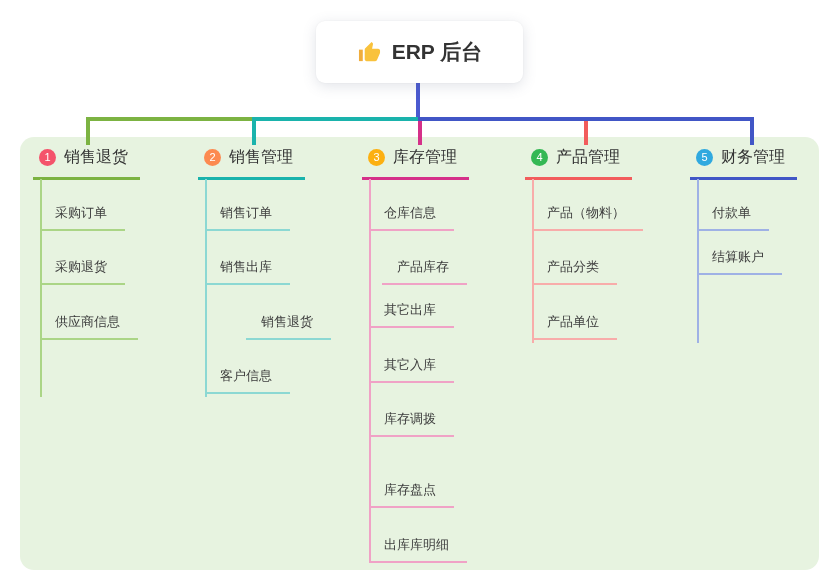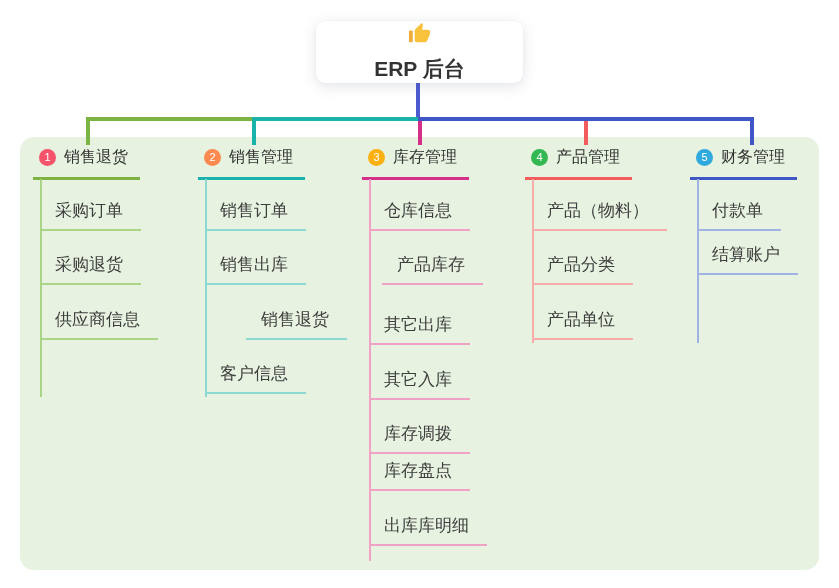--- a/index.html
+++ b/index.html
@@ -1,20 +1,20 @@
 <!DOCTYPE html>
 <html><head>
 <meta charset="utf-8">
 <style>
   html,body{margin:0;padding:0;}
   body{
     width:839px;height:588px;position:relative;overflow:hidden;background:#ffffff;
     font-family:"Liberation Sans","DejaVu Sans",sans-serif;color:#333;
   }
-  .abs{position:absolute;flex-direction:column;}
+  .abs{position:absolute;}
   
   #panel{left:20px;top:137px;width:799px;height:433px;background:#e7f3e0;border-radius:14px;}
   
   #root-card{
     left:316px;top:21px;width:207px;height:62px;background:#fff;border-radius:9px;
     box-shadow:0 3px 14px rgba(90,100,130,.18),0 0 2px rgba(0,0,0,.05);
     display:flex;align-items:center;justify-content:center;gap:10px;
     font-size:21px;font-weight:600;color:#333;z-index:3;
   }
   #root-card svg{display:block;}
@@ -29,21 +29,21 @@
   }
   .badge{
     width:17px;height:17px;border-radius:50%;color:#fff;font-size:11px;line-height:17px;
     text-align:center;flex:none;font-weight:400;
   }
   .children{position:absolute;left:0;top:30px;}
   .vline{position:absolute;left:7px;top:3px;width:2px;}
   .child-row{height:54.5px;display:flex;align-items:flex-end;}
   .child-cell{
     margin-left:7px;border-bottom:2px solid;padding:0 18px 7px 15px;
-    font-size:17px;color:#3d3d3d;width:max-content;white-space:nowrap;cursor:default;
+    font-size:13px;color:#3d3d3d;width:max-content;white-space:nowrap;cursor:default;
   }
 </style>
 </head>
 <body>
 
 <div id="panel" class="abs" style="background: rgb(231, 243, 224);"></div>
 
 <div id="lines">
     <div class="line" style="left: 416px; top: 83px; width: 4px; height: 38px; background: rgb(75, 90, 208);"></div>
     <div class="line" style="left: 86px; top: 117px; width: 166px; height: 4px; background: rgb(124, 179, 66);"></div>
@@ -112,30 +112,30 @@
         <span>库存管理</span>
       </div>
       <div class="children">
         <div class="vline" style="background: rgb(240, 162, 198); height: 381.5px;"></div>
         <div class="child-row" style="height: 54.5px;">
           <div class="child-cell" style="border-bottom-color: rgb(240, 162, 198);">仓库信息</div>
         </div>
         <div class="child-row" style="height: 54.5px;">
           <div class="child-cell" style="border-bottom-color: rgb(240, 162, 198); margin-left: 20px;">产品库存</div>
         </div>
-        <div class="child-row" style="height: 60px;">
+        <div class="child-row" style="height: 43px;">
           <div class="child-cell" style="border-bottom-color: rgb(240, 162, 198);">其它出库</div>
         </div>
         <div class="child-row" style="height: 54.5px;">
           <div class="child-cell" style="border-bottom-color: rgb(240, 162, 198);">其它入库</div>
         </div>
         <div class="child-row" style="height: 54.5px;">
           <div class="child-cell" style="border-bottom-color: rgb(240, 162, 198);">库存调拨</div>
         </div>
-        <div class="child-row" style="height: 37px; font-family: Liberation Serif, serif;">
+        <div class="child-row" style="height: 71px; font-family: Liberation Serif, serif;">
           <div class="child-cell" style="border-bottom-color: rgb(240, 162, 198);">库存盘点</div>
         </div>
         <div class="child-row" style="height: 54.5px; align-items: flex-end;">
           <div class="child-cell" style="border-bottom-color: rgb(240, 162, 198);">出库库明细</div>
         </div>
       </div>
     </div>
     <div class="branch" style="left: 525px;">
       <div class="branch-header" style="border-bottom-color: rgb(242, 92, 92);">
         <span class="badge" style="background: rgb(52, 184, 84);">4</span>

